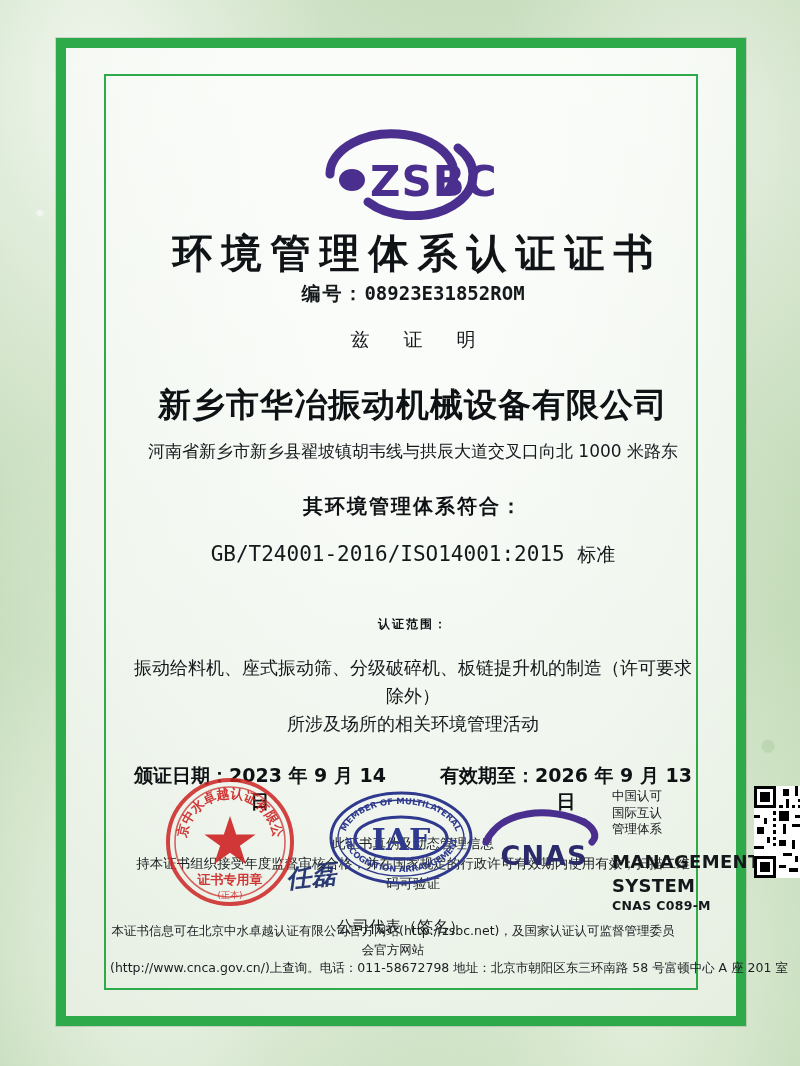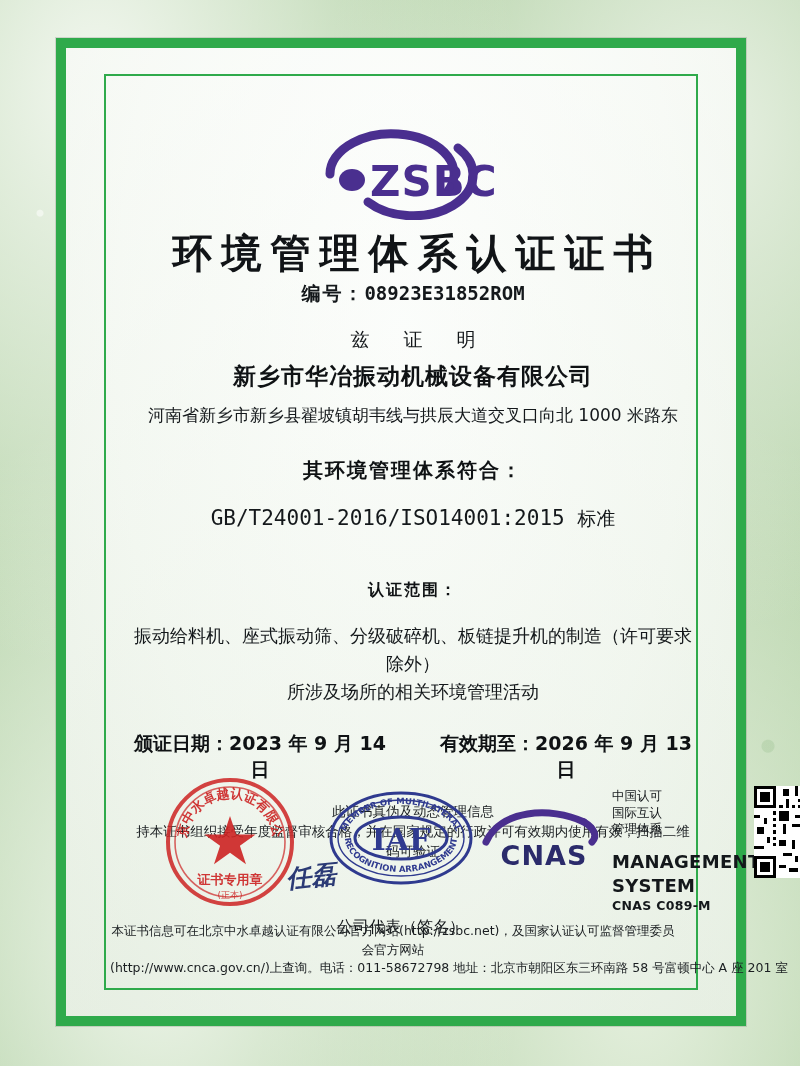--- a/index.html
+++ b/index.html
@@ -117,23 +117,23 @@
   .hereby {
     margin-top: 20px;
     font-family: "DejaVu Sans", sans-serif;
     font-size: 19px;
     letter-spacing: 14px;
     text-indent: 14px;
     color: #14181b;
   }
 
   .company {
-    margin-top: 8px;
-    font-family: "DejaVu Sans", sans-serif;
-    font-size: 23px;
+    margin-top: 30px;
+    font-family: "DejaVu Sans", sans-serif;
+    font-size: 33px;
     font-weight: bold;
     letter-spacing: 1px;
     color: #0f1214;
   }
 
   .address {
     margin-top: 12px;
     font-family: "DejaVu Sans", sans-serif;
     font-size: 17px;
     color: #14181b;
@@ -162,21 +162,21 @@
     color: #14181b;
   }
   .standard .suffix {
     font-family: "DejaVu Sans", sans-serif;
     font-size: 19px;
   }
 
   .scope-title {
     margin-top: 48px;
     font-family: "DejaVu Sans", sans-serif;
-    font-size: 16px;
+    font-size: 12px;
     font-weight: bold;
     letter-spacing: 2px;
     color: #0f1214;
   }
 
   .scope-body {
     margin-top: 22px;
     font-family: Liberation Sans, sans-serif;
     font-size: 18px;
     line-height: 1.55;

